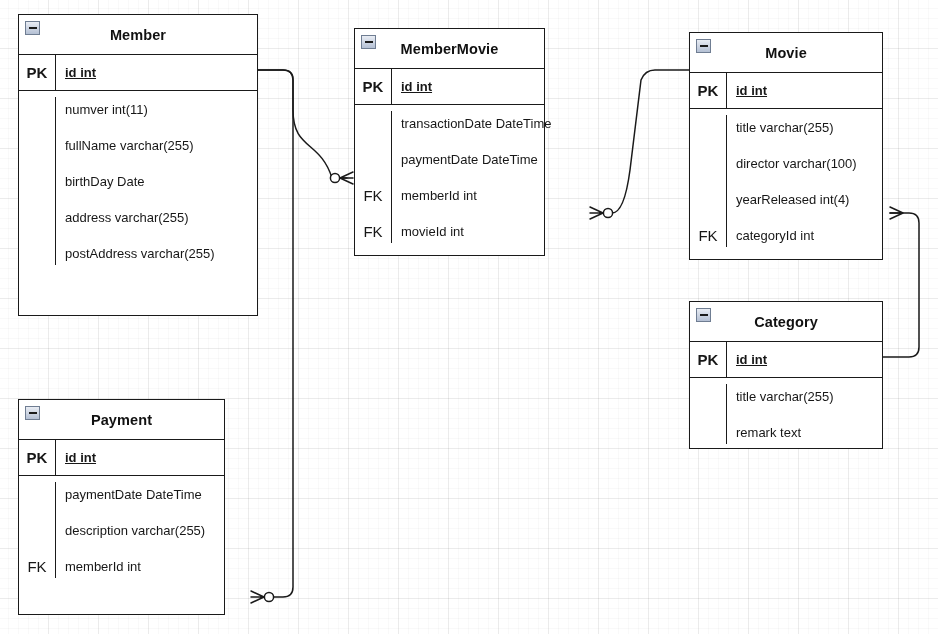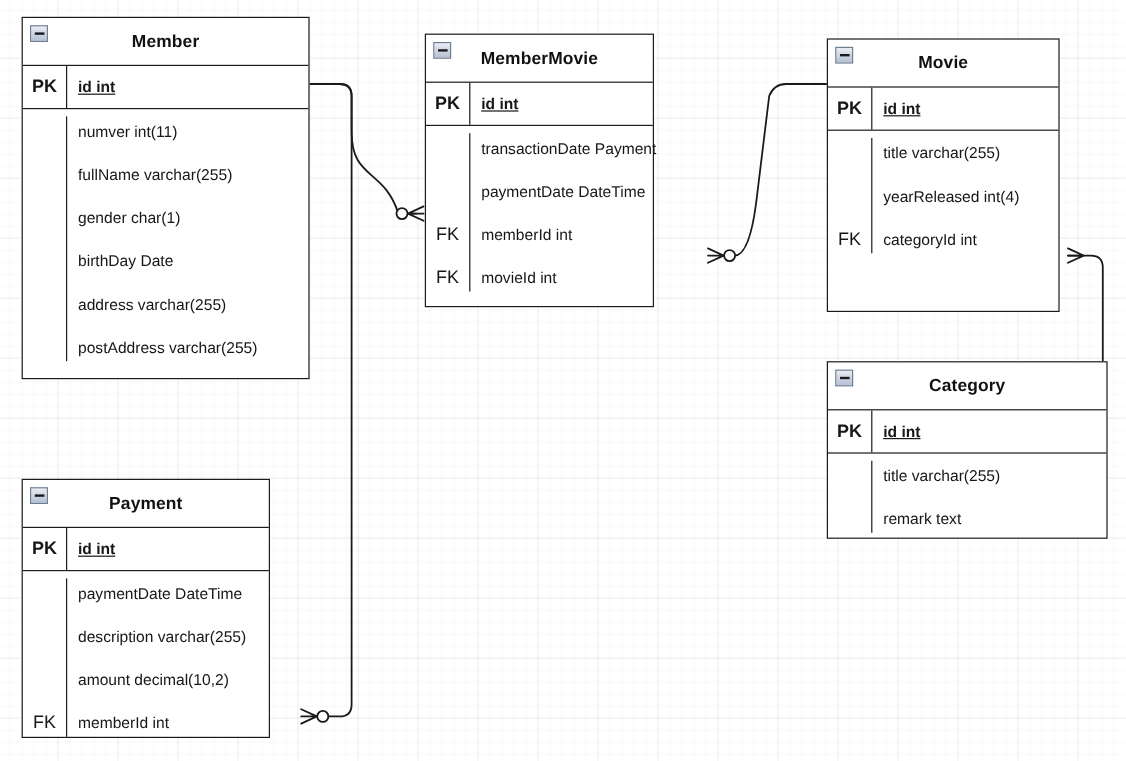--- a/index.html
+++ b/index.html
@@ -175,24 +175,20 @@
           <div class="attr-row">
             <span class="key-cell"></span>
             <span class="name-cell">numver int(11)</span>
           </div>
           <div class="attr-row">
             <span class="key-cell"></span>
             <span class="name-cell">fullName varchar(255)</span>
           </div>
           <div class="attr-row">
             <span class="key-cell"></span>
-            <span class="name-cell">gender char(1)</span>
-          </div>
-          <div class="attr-row">
-            <span class="key-cell"></span>
             <span class="name-cell">birthDay Date</span>
           </div>
           <div class="attr-row">
             <span class="key-cell"></span>
             <span class="name-cell">address varchar(255)</span>
           </div>
           <div class="attr-row">
             <span class="key-cell"></span>
             <span class="name-cell">postAddress varchar(255)</span>
           </div>
@@ -207,21 +203,21 @@
         </div>
         <div class="pk-row">
           <span class="key-cell pk">PK</span>
           <span class="vsep" style="left: 36px;"></span>
           <span class="name-cell pkname">id int</span>
         </div>
         <div class="attr-list">
           <span class="vsep" style="left: 36px; top: 6px; bottom: 6px;"></span>
           <div class="attr-row">
             <span class="key-cell"></span>
-            <span class="name-cell">transactionDate Payment</span>
+            <span class="name-cell">transactionDate DateTime</span>
           </div>
           <div class="attr-row">
             <span class="key-cell"></span>
             <span class="name-cell">paymentDate DateTime</span>
           </div>
           <div class="attr-row">
             <span class="key-cell">FK</span>
             <span class="name-cell">memberId int</span>
           </div>
           <div class="attr-row">
@@ -243,29 +239,33 @@
           <span class="name-cell pkname">id int</span>
         </div>
         <div class="attr-list">
           <span class="vsep" style="left: 36px; top: 6px; bottom: 6px;"></span>
           <div class="attr-row">
             <span class="key-cell"></span>
             <span class="name-cell">title varchar(255)</span>
           </div>
           <div class="attr-row">
             <span class="key-cell"></span>
+            <span class="name-cell">director varchar(100)</span>
+          </div>
+          <div class="attr-row">
+            <span class="key-cell"></span>
             <span class="name-cell">yearReleased int(4)</span>
           </div>
           <div class="attr-row">
             <span class="key-cell">FK</span>
             <span class="name-cell">categoryId int</span>
           </div>
         </div>
       </div>
-      <div class="entity" style="left: 689px; top: 301px; width: 234px; height: 148px;">
+      <div class="entity" style="left: 689px; top: 301px; width: 194px; height: 148px;">
         <div class="ent-title">
           <span class="collapse-icon">
             <span class="minus"></span>
           </span>
           <span class="title-text">Category</span>
         </div>
         <div class="pk-row">
           <span class="key-cell pk">PK</span>
           <span class="vsep" style="left: 36px;"></span>
           <span class="name-cell pkname">id int</span>
@@ -296,24 +296,20 @@
         </div>
         <div class="attr-list">
           <span class="vsep" style="left: 36px; top: 6px; bottom: 6px;"></span>
           <div class="attr-row">
             <span class="key-cell"></span>
             <span class="name-cell">paymentDate DateTime</span>
           </div>
           <div class="attr-row">
             <span class="key-cell"></span>
             <span class="name-cell">description varchar(255)</span>
-          </div>
-          <div class="attr-row">
-            <span class="key-cell"></span>
-            <span class="name-cell">amount decimal(10,2)</span>
           </div>
           <div class="attr-row">
             <span class="key-cell">FK</span>
             <span class="name-cell">memberId int</span>
           </div>
         </div>
       </div>
     </div>
 
 </div>

